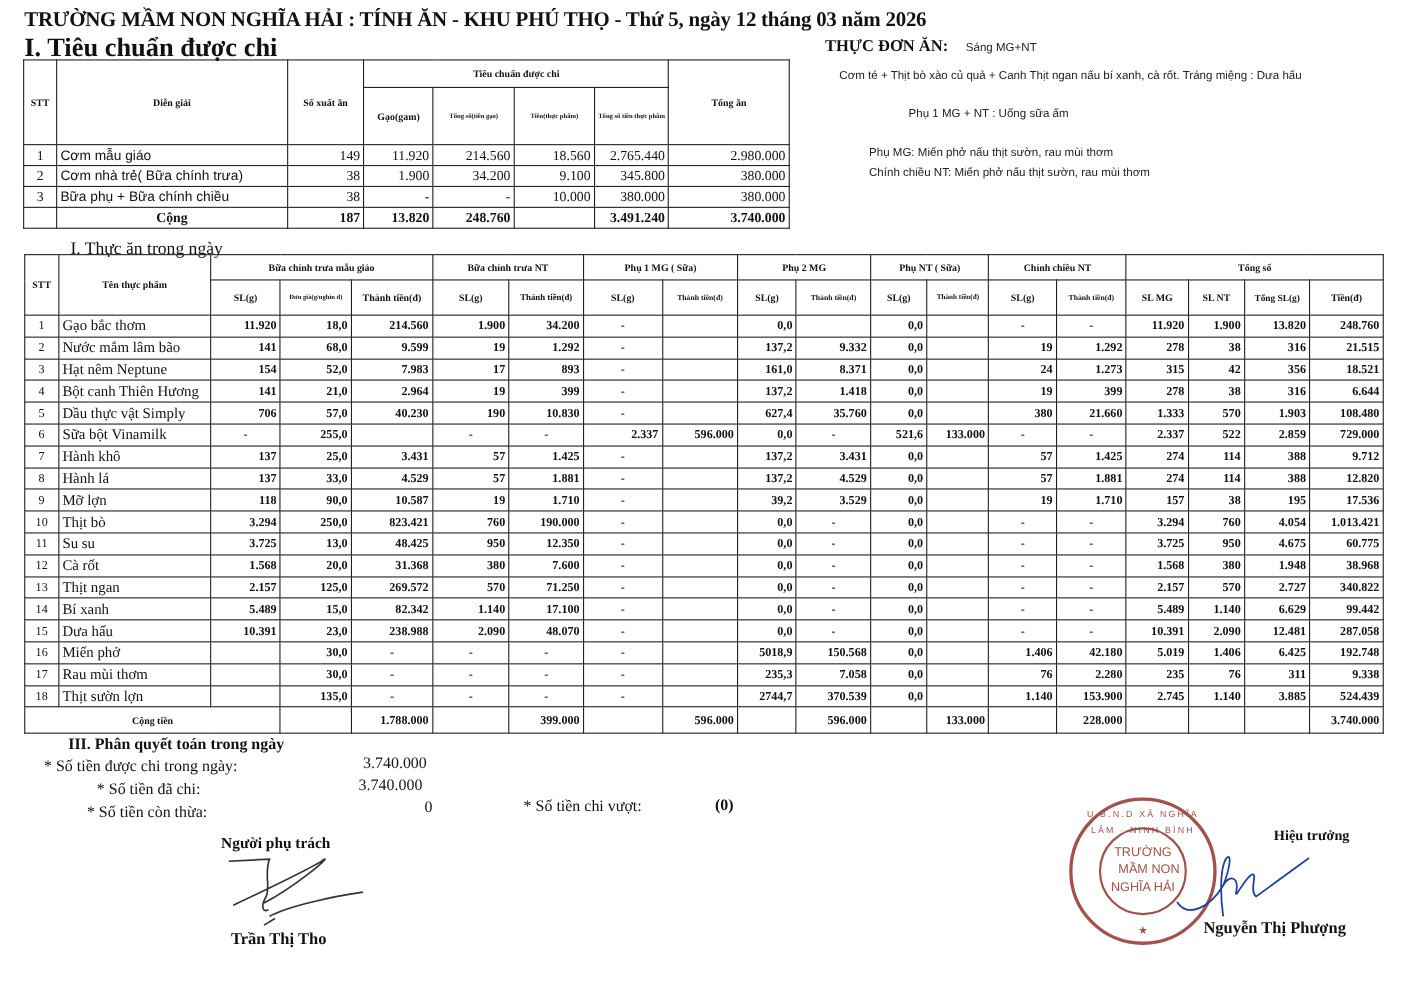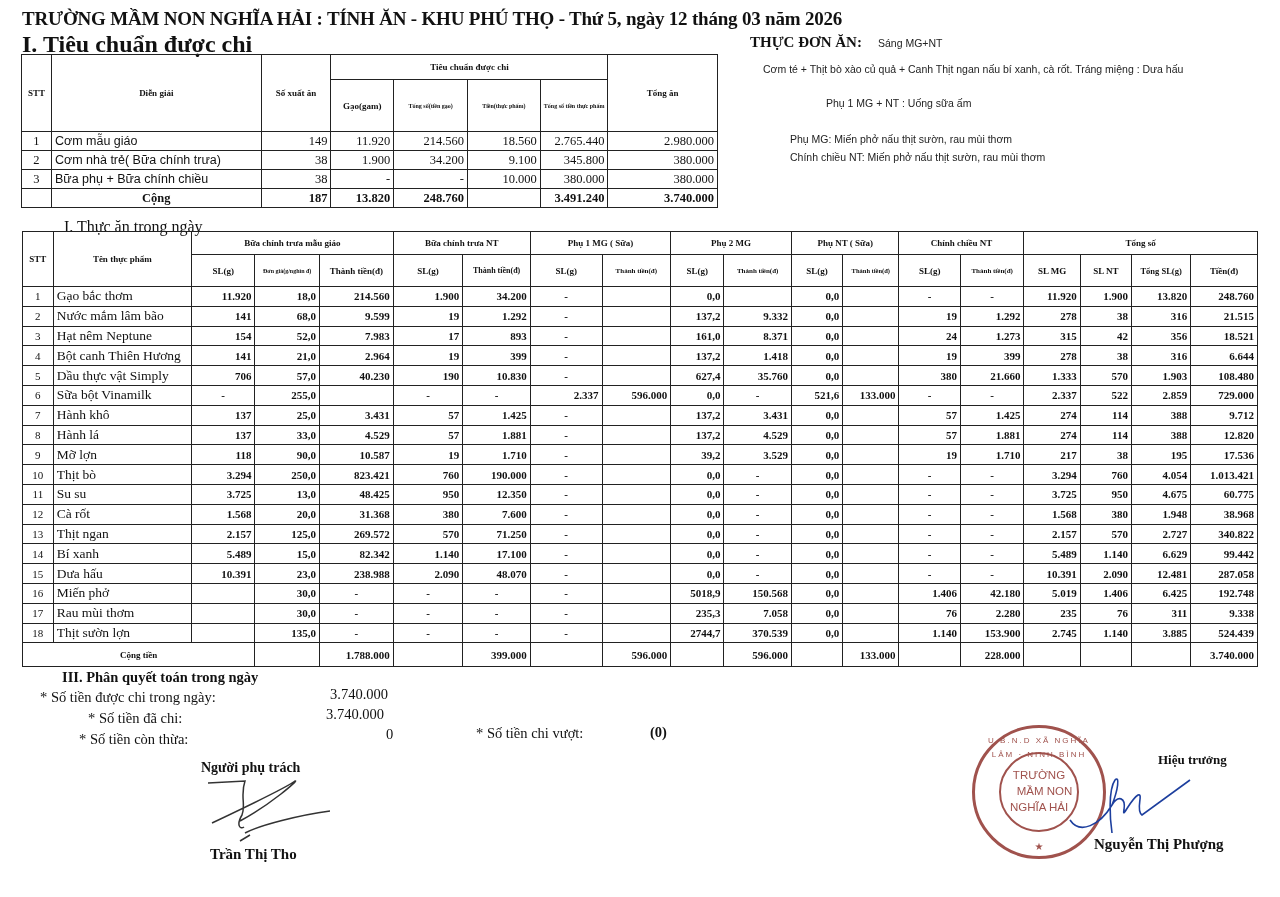--- a/index.html
+++ b/index.html
@@ -353,21 +353,21 @@
         <td class="r">19</td>
         <td class="r">1.710</td>
         <td class="c">-</td>
         <td class="r"></td>
         <td class="r">39,2</td>
         <td class="r">3.529</td>
         <td class="r">0,0</td>
         <td class="r"></td>
         <td class="r">19</td>
         <td class="r">1.710</td>
-        <td class="r">217</td>
+        <td class="r">157</td>
         <td class="r">38</td>
         <td class="r">195</td>
         <td class="r">17.536</td>
       </tr>
       <tr>
         <td class="stt">10</td>
         <td class="name">Thịt bò</td>
         <td class="r">3.294</td>
         <td class="r">250,0</td>
         <td class="r">823.421</td>

